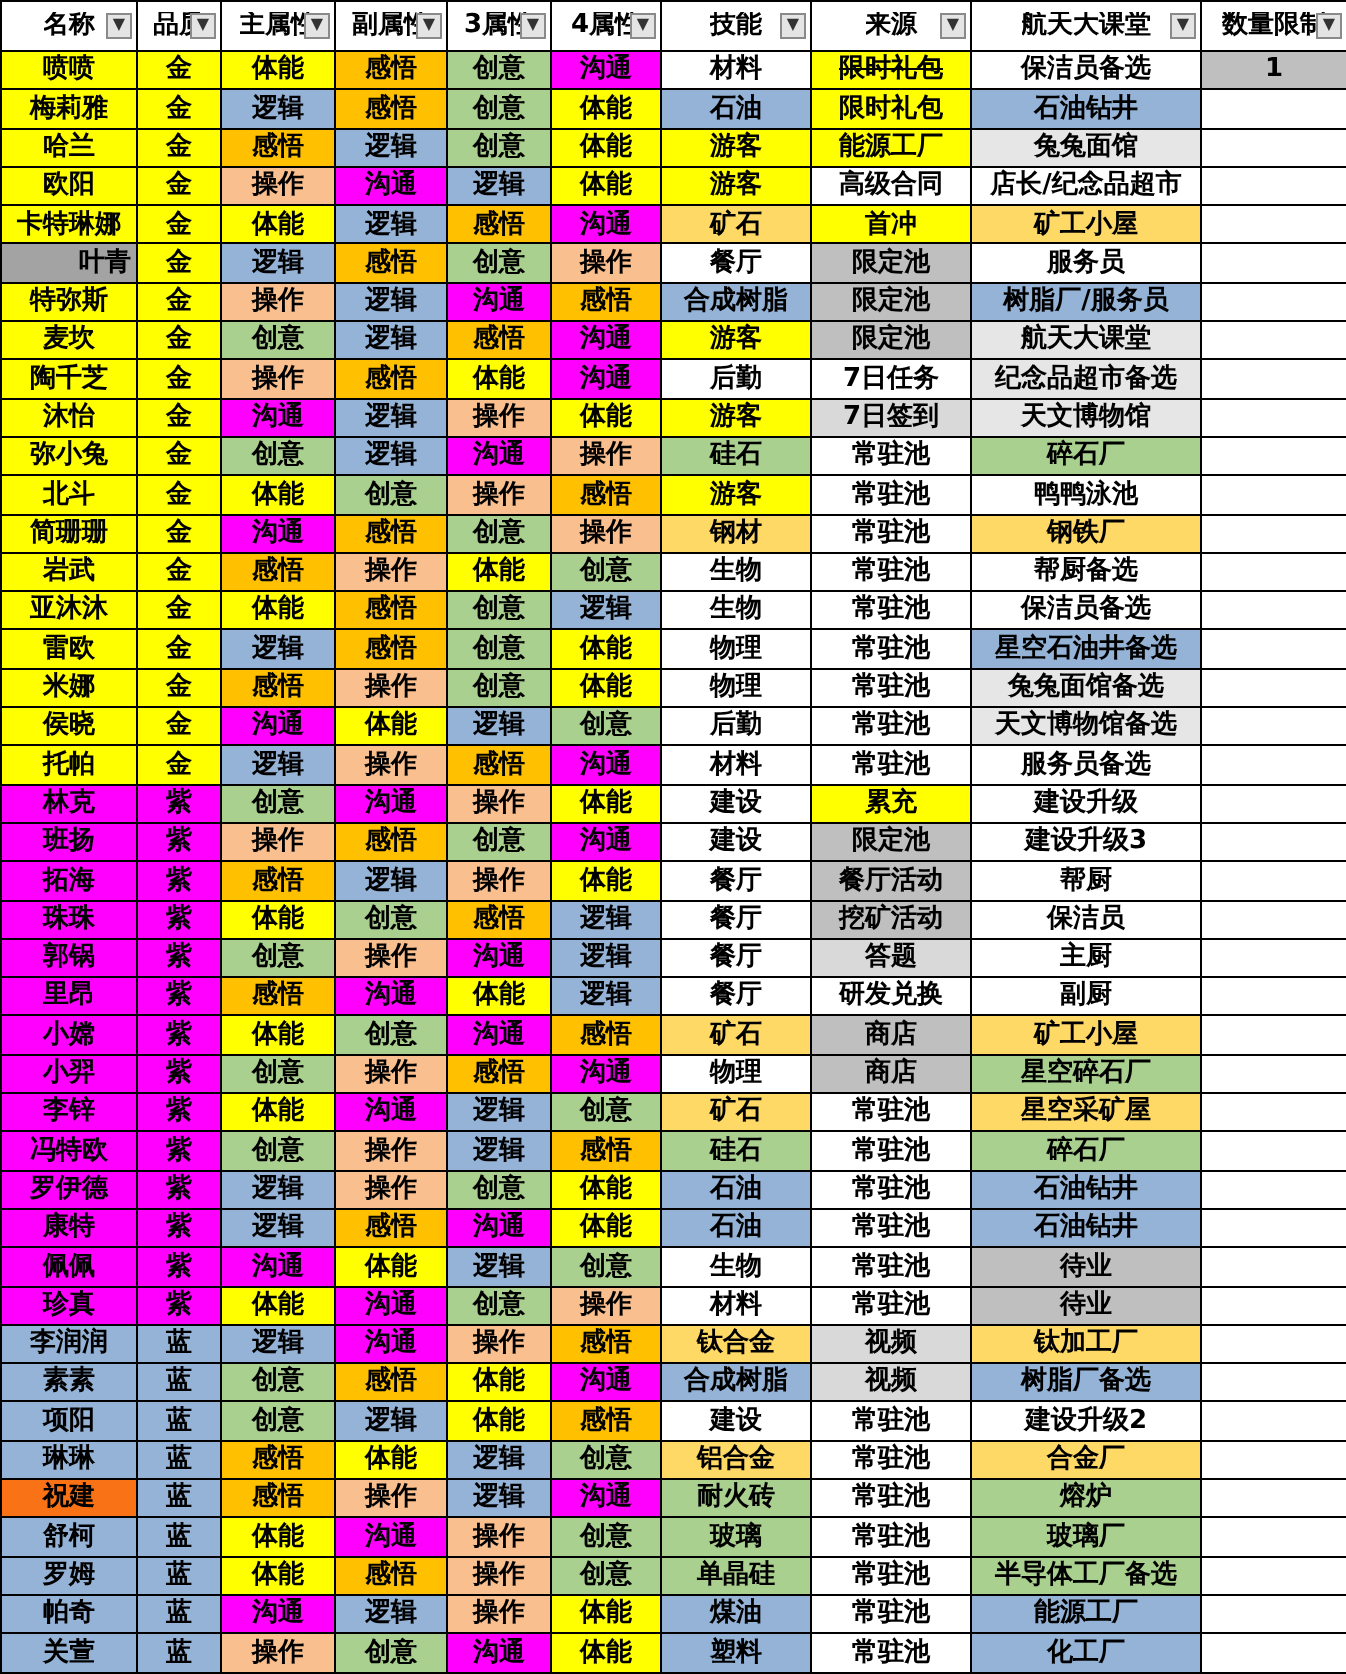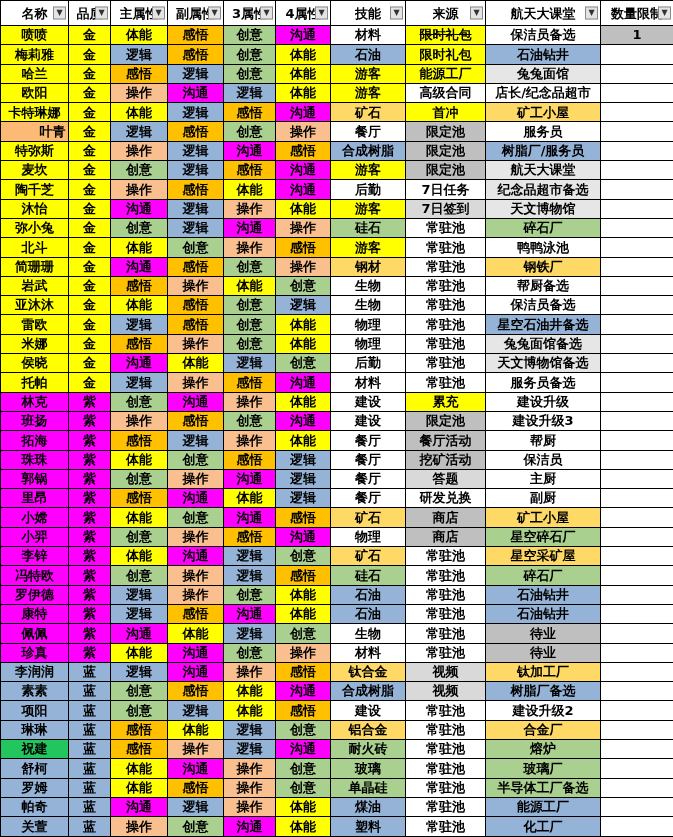--- a/index.html
+++ b/index.html
@@ -133,21 +133,21 @@
         <td style="background: rgb(255, 255, 0);">体能</td>
         <td style="background: rgb(149, 179, 215);">逻辑</td>
         <td style="background: rgb(255, 192, 0);">感悟</td>
         <td style="background: rgb(255, 0, 255);">沟通</td>
         <td style="background: rgb(255, 217, 102);">矿石</td>
         <td style="background: rgb(255, 255, 0);">首冲</td>
         <td style="background: rgb(255, 217, 102);">矿工小屋</td>
         <td style="background: rgb(255, 255, 255);"></td>
       </tr>
       <tr>
-        <td style="background: #fdba74; padding-left: 36px;">叶青</td>
+        <td style="background: #a3a3a3; padding-left: 36px;">叶青</td>
         <td style="background: rgb(255, 255, 0);">金</td>
         <td style="background: rgb(149, 179, 215);">逻辑</td>
         <td style="background: rgb(255, 192, 0);">感悟</td>
         <td style="background: rgb(169, 208, 142);">创意</td>
         <td style="background: rgb(250, 191, 143);">操作</td>
         <td style="background: rgb(255, 255, 255);">餐厅</td>
         <td style="background: rgb(191, 191, 191);">限定池</td>
         <td style="background: rgb(255, 255, 255);">服务员</td>
         <td style="background: rgb(255, 255, 255);"></td>
       </tr>
@@ -517,21 +517,21 @@
         <td style="background: rgb(255, 192, 0);">感悟</td>
         <td style="background: rgb(255, 255, 0);">体能</td>
         <td style="background: rgb(149, 179, 215);">逻辑</td>
         <td style="background: rgb(169, 208, 142);">创意</td>
         <td style="background: rgb(255, 217, 102);">铝合金</td>
         <td style="background: rgb(255, 255, 255);">常驻池</td>
         <td style="background: rgb(255, 217, 102);">合金厂</td>
         <td style="background: rgb(255, 255, 255);"></td>
       </tr>
       <tr>
-        <td style="background: #22c55e;">祝建</td>
+        <td style="background: #f97316;">祝建</td>
         <td style="background: rgb(149, 179, 215);">蓝</td>
         <td style="background: rgb(255, 192, 0);">感悟</td>
         <td style="background: rgb(250, 191, 143);">操作</td>
         <td style="background: rgb(149, 179, 215);">逻辑</td>
         <td style="background: rgb(255, 0, 255);">沟通</td>
         <td style="background: rgb(169, 208, 142);">耐火砖</td>
         <td style="background: rgb(255, 255, 255);">常驻池</td>
         <td style="background: rgb(169, 208, 142);">熔炉</td>
         <td style="background: rgb(255, 255, 255);"></td>
       </tr>

